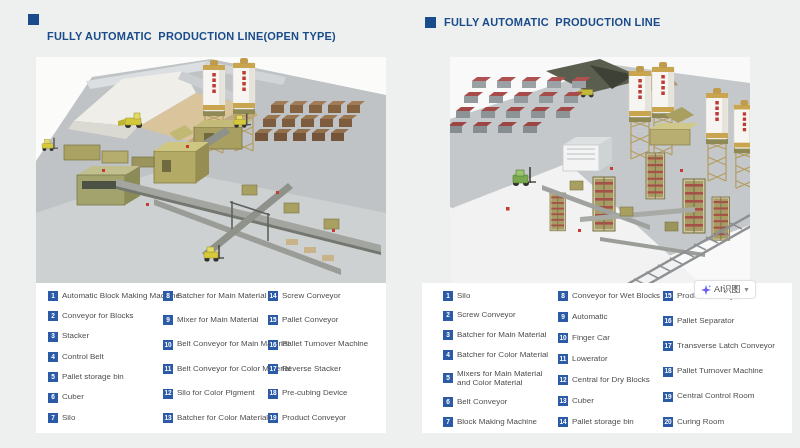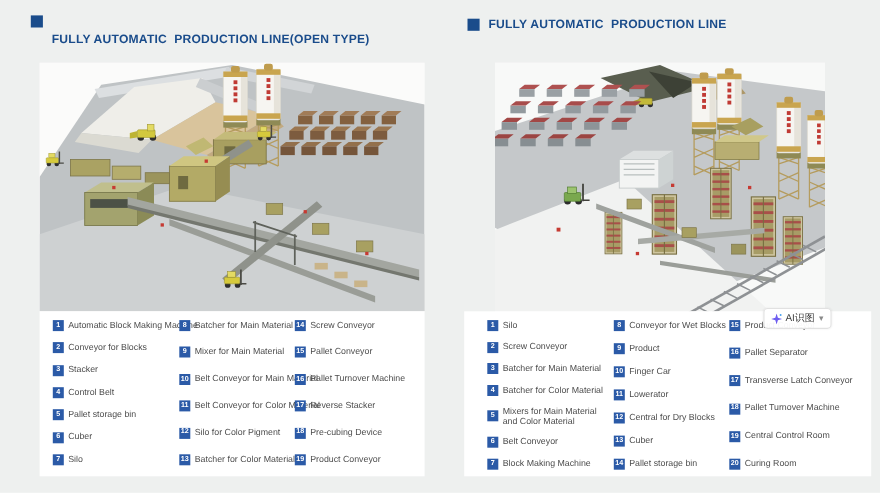--- a/index.html
+++ b/index.html
@@ -497,21 +497,21 @@
           <span class="lbl">Block Making Machine</span>
         </div>
       </div>
     <div class="col c2">
         <div class="legend-item">
           <span class="badge">8</span>
           <span class="lbl">Conveyor for Wet Blocks</span>
         </div>
         <div class="legend-item">
           <span class="badge">9</span>
-          <span class="lbl">Product</span>
+          <span class="lbl">Automatic</span>
         </div>
         <div class="legend-item">
           <span class="badge">10</span>
           <span class="lbl">Finger Car</span>
         </div>
         <div class="legend-item">
           <span class="badge">11</span>
           <span class="lbl">Lowerator</span>
         </div>
         <div class="legend-item">

